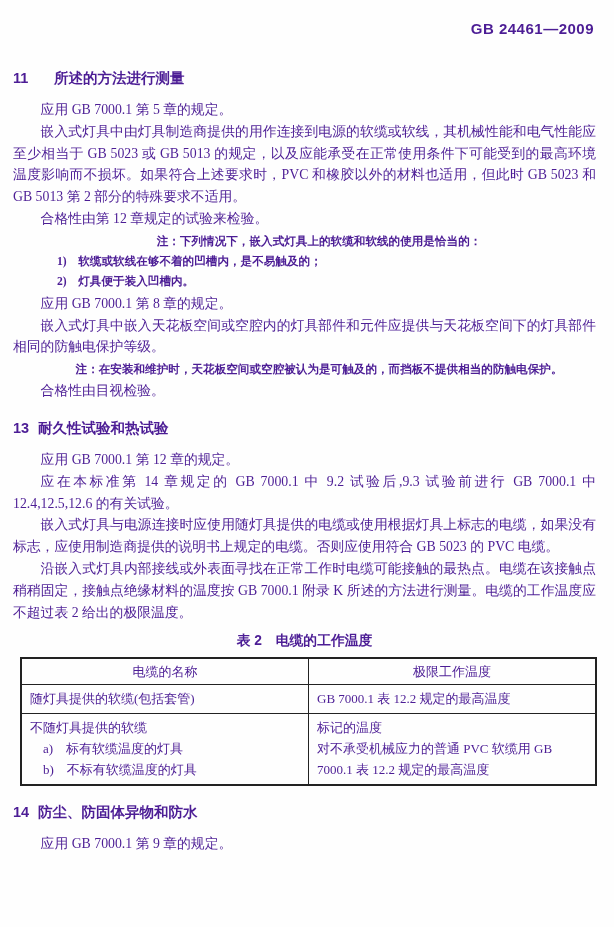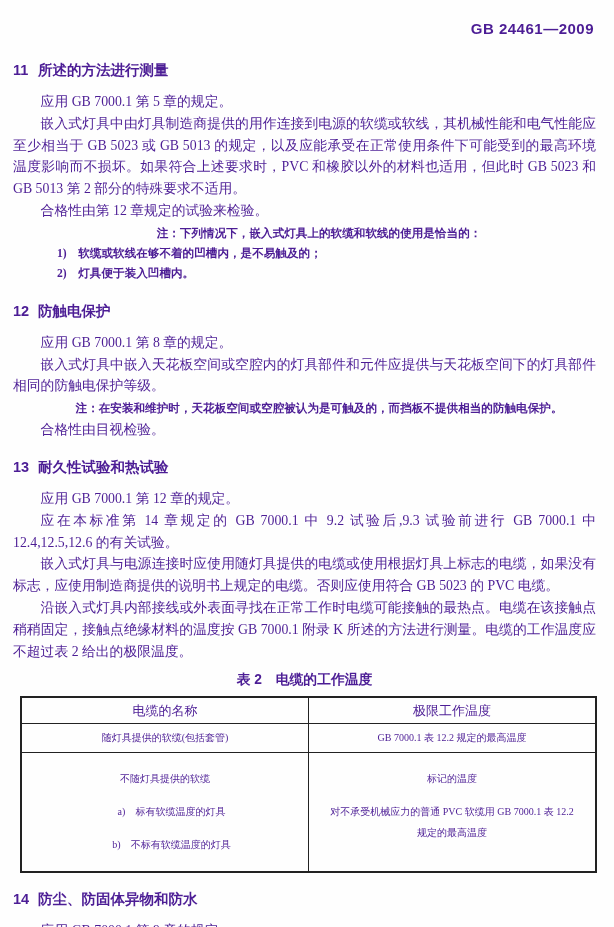--- a/index.html
+++ b/index.html
@@ -32,21 +32,22 @@
     align-items: baseline;
     font-weight: bold;
     font-size: 14.5px;
     margin: 17px 0 11px 0;
     font-family: "Liberation Sans", "DejaVu Sans", sans-serif;
   }
   .sec-heading .sec-num {
     min-width: 25px;
   }
   .first-heading {
-    margin-top: 24px;
+    margin-top: 32px;
+    gap: 16px;
   }
   p.body {
     margin: 0;
     font-size: 13.8px;
     line-height: 21.8px;
     text-align: justify;
     text-indent: 2em;
   }
   p.note {
     margin: 2px 0 0 29px;
@@ -78,53 +79,49 @@
   table.t2 th {
     border: 1px solid #222;
     font-size: 13px;
     font-weight: normal;
     text-align: center;
     padding: 4px 4px;
     line-height: 17px;
   }
   table.t2 td {
     border: 1px solid #222;
-    font-size: 10px;
+    font-size: 13px;
     padding: 3px 8px 4px 8px;
     vertical-align: top;
     line-height: 21px;
-    text-align: center;
+    text-align: left;
   }
   table.t2 col.c1 { width: 50%; }
   table.t2 col.c2 { width: 50%; }
-  .cell-line { margin: 12px; }
+  .cell-line { margin: 0; }
   .cell-line.indent { padding-left: 13px; }
 </style>
 </head>
 <body>
 
 <div class="page">
 
   <div class="doc-header">GB 24461—2009</div>
 
   <div class="sec-heading first-heading">
     <span class="sec-num">11</span>
     <span class="sec-title">所述的方法进行测量</span>
   </div>
   <p class="body">应用 GB 7000.1 第 5 章的规定。</p>
   <p class="body">嵌入式灯具中由灯具制造商提供的用作连接到电源的软缆或软线，其机械性能和电气性能应至少相当于 GB 5023 或 GB 5013 的规定，以及应能承受在正常使用条件下可能受到的最高环境温度影响而不损坏。如果符合上述要求时，PVC 和橡胶以外的材料也适用，但此时 GB 5023 和 GB 5013 第 2 部分的特殊要求不适用。</p>
   <p class="body">合格性由第 12 章规定的试验来检验。</p>
   <p class="note">注：下列情况下，嵌入式灯具上的软缆和软线的使用是恰当的：</p>
   <p class="note-item">1)　软缆或软线在够不着的凹槽内，是不易触及的；</p>
   <p class="note-item">2)　灯具便于装入凹槽内。</p>
 
-  <div class="sec-heading">
-    <span class="sec-num">12</span>
-    <span class="sec-title">防触电保护</span>
-  </div>
   <p class="body">应用 GB 7000.1 第 8 章的规定。</p>
   <p class="body">嵌入式灯具中嵌入天花板空间或空腔内的灯具部件和元件应提供与天花板空间下的灯具部件相同的防触电保护等级。</p>
   <p class="note">注：在安装和维护时，天花板空间或空腔被认为是可触及的，而挡板不提供相当的防触电保护。</p>
   <p class="body">合格性由目视检验。</p>
 
   <div class="sec-heading">
     <span class="sec-num">13</span>
     <span class="sec-title">耐久性试验和热试验</span>
   </div>
   <p class="body">应用 GB 7000.1 第 12 章的规定。</p>

